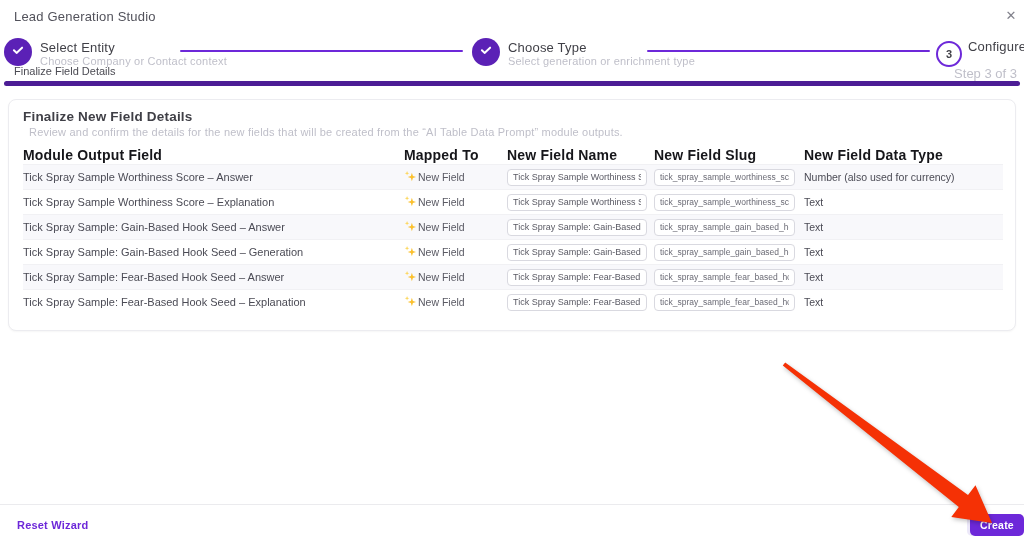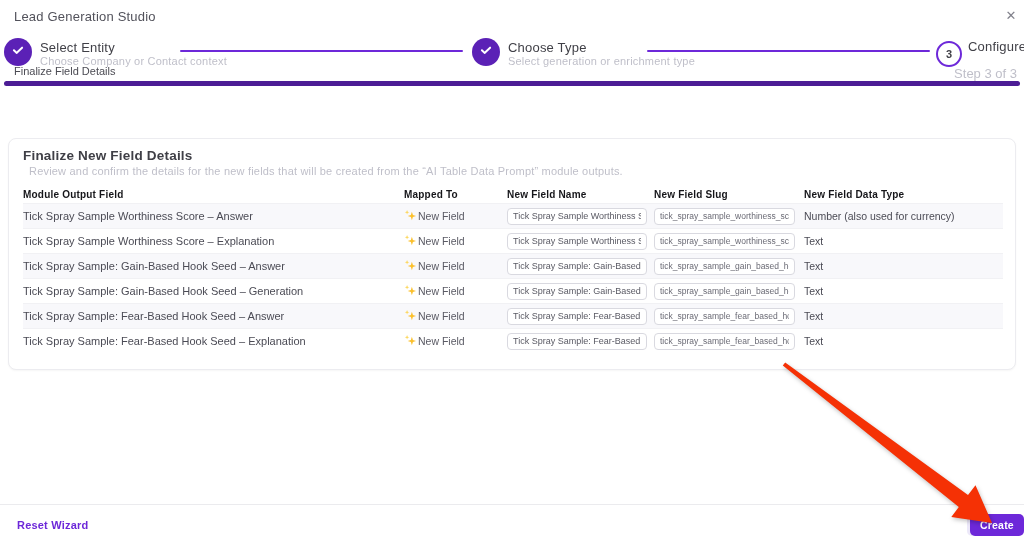--- a/index.html
+++ b/index.html
@@ -26,26 +26,26 @@
   .t3 { left:968px; top:39px; }  .s3 { left:1024px; top:54px; }
   .connector { position:absolute; height:2px; border-radius:1px; background:var(--connector,#6d28d9); }
   .conn1 { left:180px; top:50px; width:283px; }
   .conn2 { left:647px; top:50px; width:283px; }
   .step-of { position:absolute; right:7px; top:66px; font-size:13px; color:var(--text-light,#c0c0ca); }
   .finalize-label { position:absolute; left:14px; top:65px; font-size:11px; color:#4b4b53; }
   .progress-bar { position:absolute; left:4px; top:81px; width:1016px; height:5px; border-radius:3px;
                   background:var(--progress-bar,#4c1d95); }
   
   .card { position:absolute; left:8px; top:99px; width:1008px; height:232px; background:#fff;
-          border:1px solid var(--card-border,#ececf0); border-radius:8px; box-shadow:0 1px 2px rgba(0,0,0,.04);margin-top:39px; }
+          border:1px solid var(--card-border,#ececf0); border-radius:8px; box-shadow:0 1px 2px rgba(0,0,0,.04); }
   .card-heading { position:absolute; left:14px; top:9px; font-size:13.5px; font-weight:600; color:#3f3f46; letter-spacing:.2px; }
   .card-desc    { position:absolute; left:20px; top:26px; font-size:11px; color:var(--text-light,#b9b9c3); letter-spacing:.2px; }
   .ftable { position:absolute; left:14px; top:46px; width:980px; }
   .thead, .trow { display:grid; grid-template-columns:381px 103px 147px 150px 1fr; align-items:center; }
-  .thead { height:18px; font-size:10px; font-weight:700; color:#16161a; letter-spacing:.2px; }
+  .thead { height:18px; font-size:14px; font-weight:700; color:#16161a; letter-spacing:.2px; }
   .trow  { height:25px; font-size:11px; color:#4b4b55; border-top:1px solid var(--row-border,#f1f1f4); }
   .trow.alt { background:var(--row-alt-bg,#f8f8fb); }
   .cell-mapped { display:flex; align-items:center; gap:1px; font-size:10.5px; color:#5a5a64; }
   .cell-type   { font-size:10.5px; color:#4b4b55; }
   .field-input { height:17px; border:1px solid #d9d9e0; border-radius:4px; background:#fff;
                  padding:0 5px; font-family:"Liberation Sans",sans-serif; color:#5a5a64; outline:none; }
   .field-input.name { width:140px; font-size:9px; }
   .field-input.slug { width:141px; font-size:8.5px; color:#6b6b75; }
   
   .footer-divider { position:absolute; left:0; top:504px; width:1024px; height:1px; background:#ebebee; }

